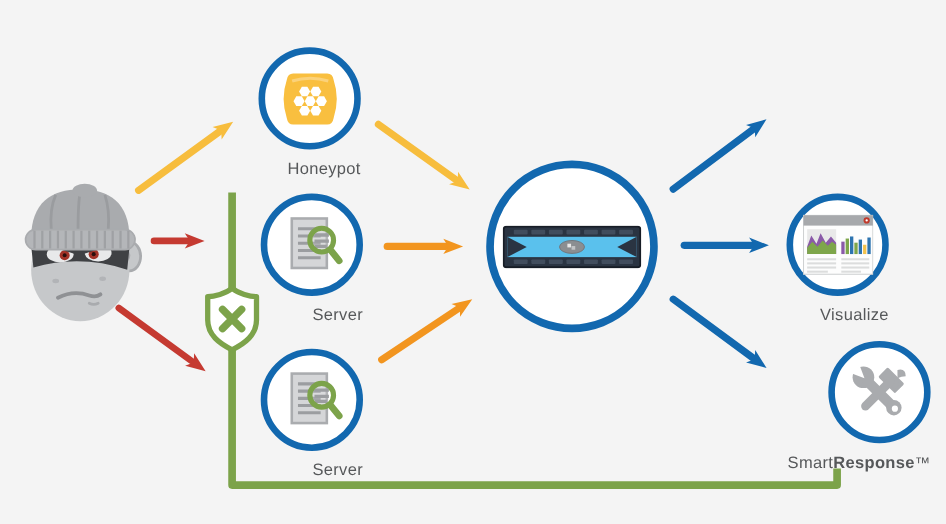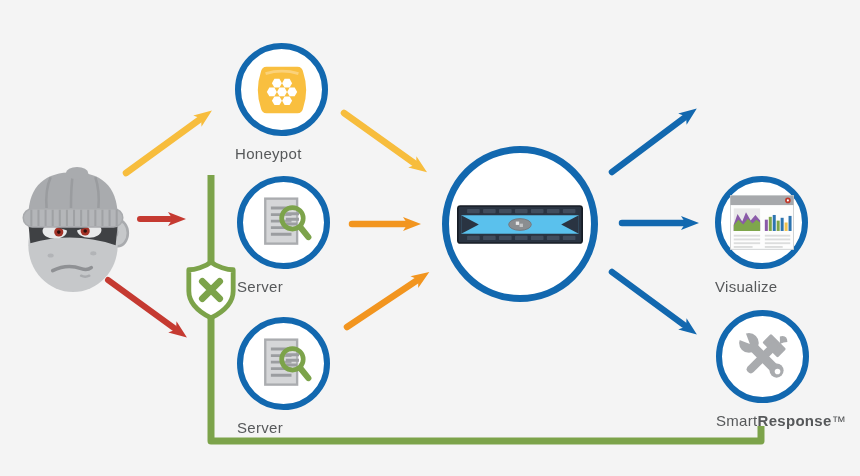--- a/index.html
+++ b/index.html
@@ -1,18 +1,18 @@
 <!DOCTYPE html>
 <html><head>
 <meta charset="utf-8">
 <style>
   html,body{margin:0;padding:0;}
   body{font-family:"Liberation Sans",sans-serif;background:#e9e9e9;}
   .stage{position:relative;width:860px;height:476px;background:#f4f4f4;overflow:hidden;}
-  .node{position:absolute;display:flex;flex-direction:column;align-items:flex-start;}
+  .node{position:absolute;display:flex;flex-direction:column;align-items:flex-end;}
   .ring{box-sizing:border-box;width:93px;height:93px;border:6.5px solid #1268af;border-radius:50%;
         background:#fff;display:flex;align-items:center;justify-content:center;}
   .ring.big{width:156px;height:156px;border-width:7px;}
   .ring svg{display:block;}
   .label{margin-top:9px;font-size:15px;color:#56585a;letter-spacing:.3px;text-align:center;white-space:nowrap;}
   .label b{font-weight:bold;}
   .label .tm{font-size:14px;}
   .connectors{position:absolute;left:0;top:0;z-index:1;}
   .node,.overlay{z-index:2;}
   .overlay{position:absolute;}

